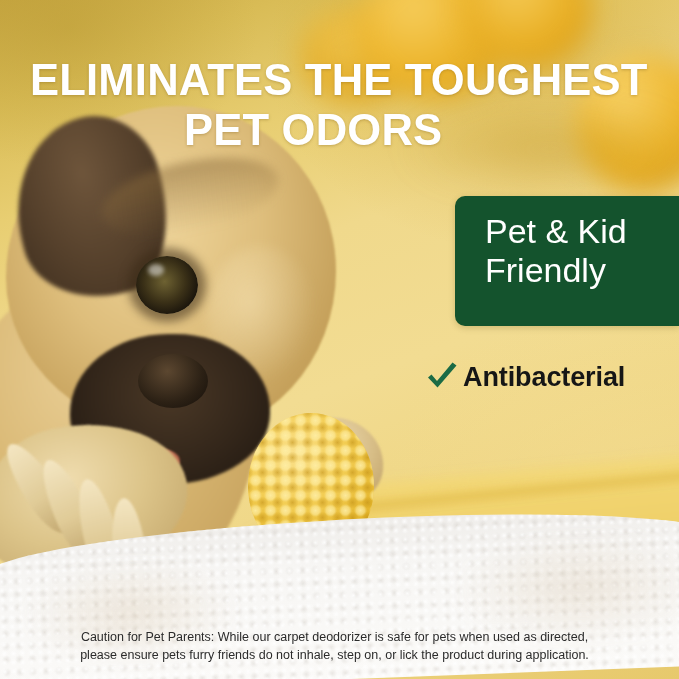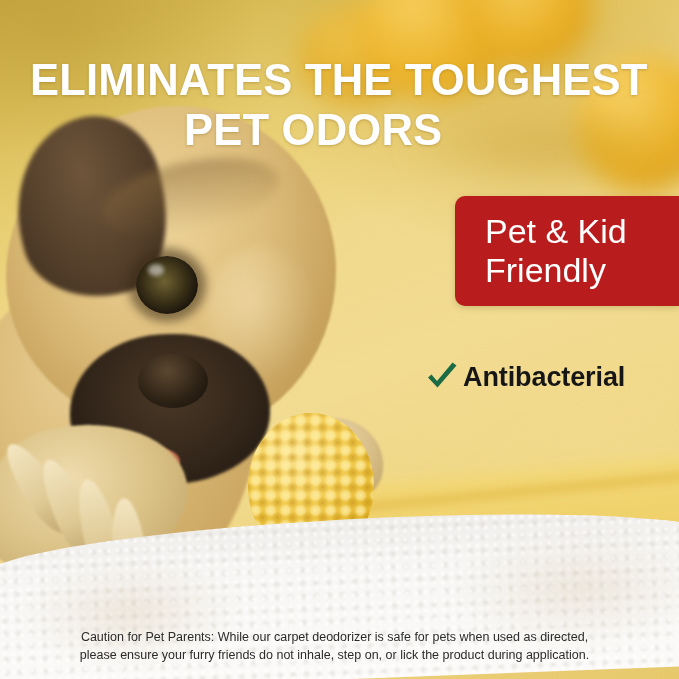--- a/index.html
+++ b/index.html
@@ -278,22 +278,22 @@
     transform-origin: left top;
     text-shadow: 0 1px 3px rgba(120,90,20,0.35);
   }
   .headline .l1 { display: block; }
   .headline .l2 { display: block; text-align: center; width: 572px; }
 
   
   .badge {
     position: absolute;
     left: 455px; top: 196px;
-    width: 224px; height: 110px;
-    background: #b91c1c;
+    width: 224px; height: 130px;
+    background: #14532d;
     border-radius: 10px 0 0 10px;
     box-shadow: 0 2px 6px rgba(80,70,10,0.22);
   }
   .badge-text {
     position: absolute;
     left: 30px; top: 16px;
     color: #FFFFFF;
     font-family: "Liberation Sans", sans-serif;
     font-size: 34px;
     line-height: 39px;
@@ -402,16 +402,16 @@
     <li class="feature-row">
       <svg class="check-icon" viewBox="0 0 42 42" aria-hidden="true">
         <path d="M7 21.5 L16.5 31.5 L35.5 9.5 L31.5 6.5 L16 25 L10.5 18.5 Z" fill="#1B6B45"></path>
       </svg>
       <span class="feature-label">Antibacterial</span>
     </li>
   </ul>
 
   <div class="caution">
     <span>Caution for Pet Parents: While our carpet deodorizer is safe for pets when used as directed,</span>
-    <span>please ensure your furry friends do not inhale, step on, or lick the product during application.</span>
+    <span>please ensure pets furry friends do not inhale, step on, or lick the product during application.</span>
   </div>
 
 </div>
 
 </body></html>

